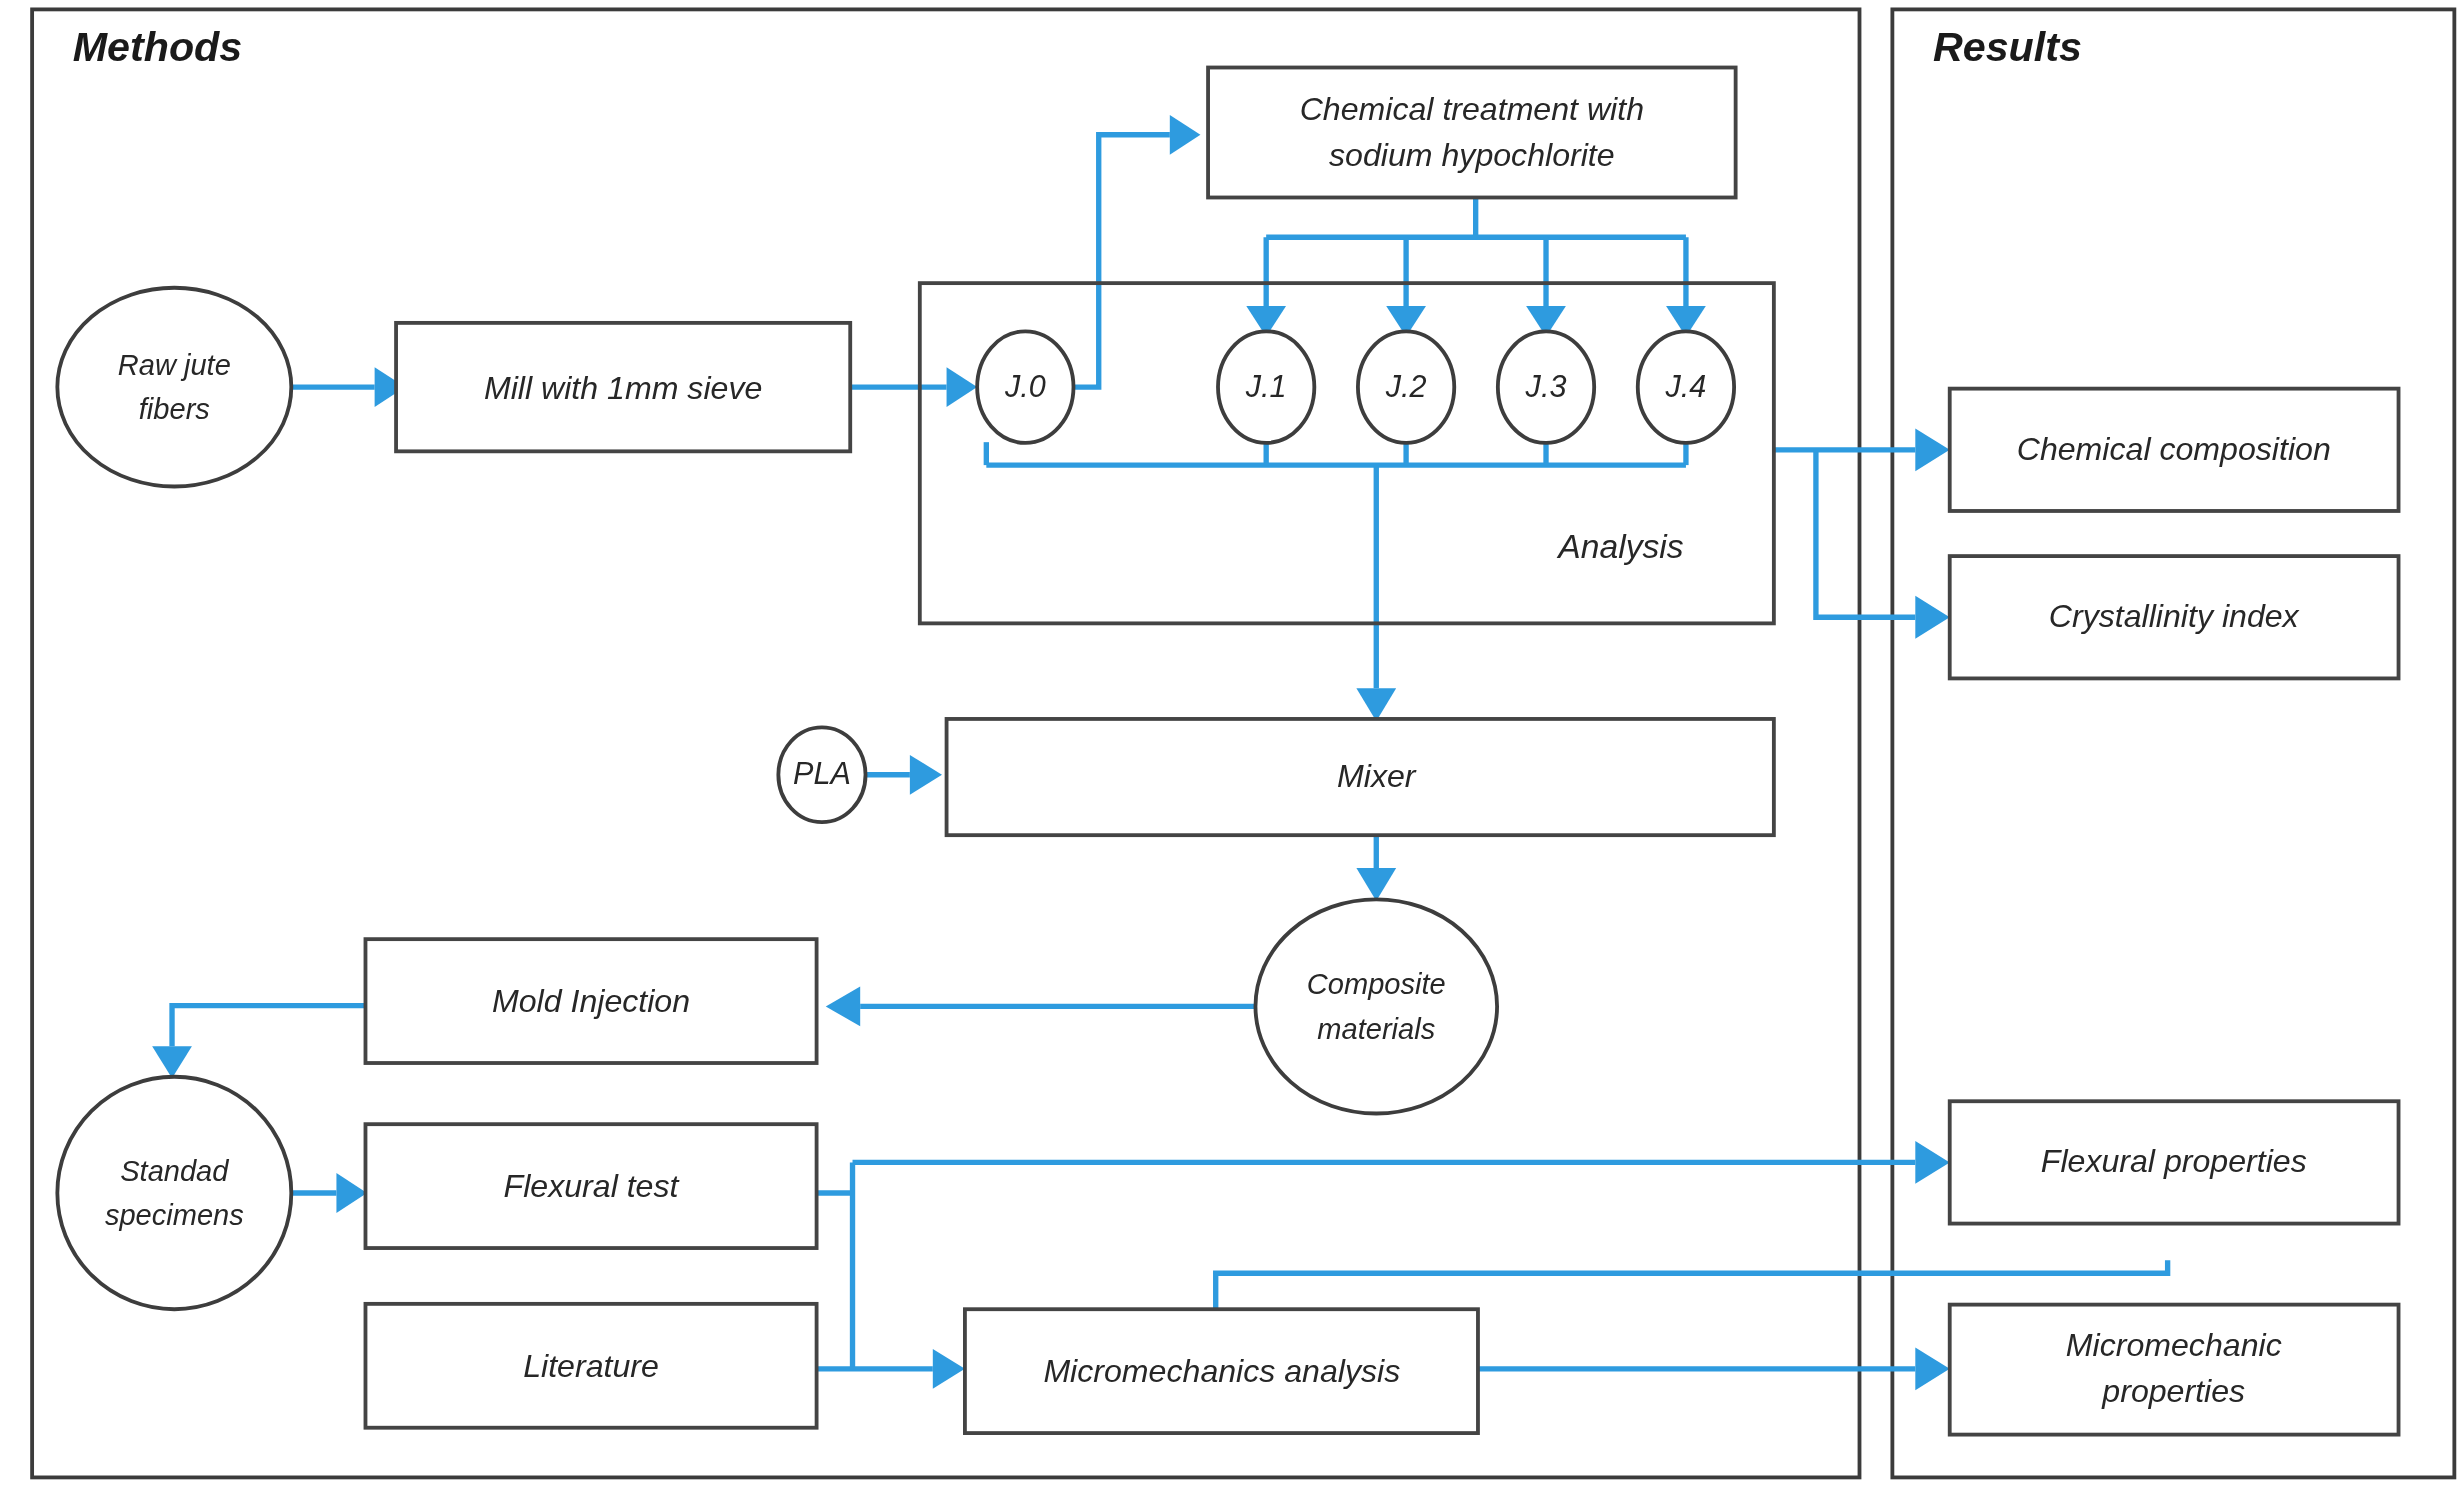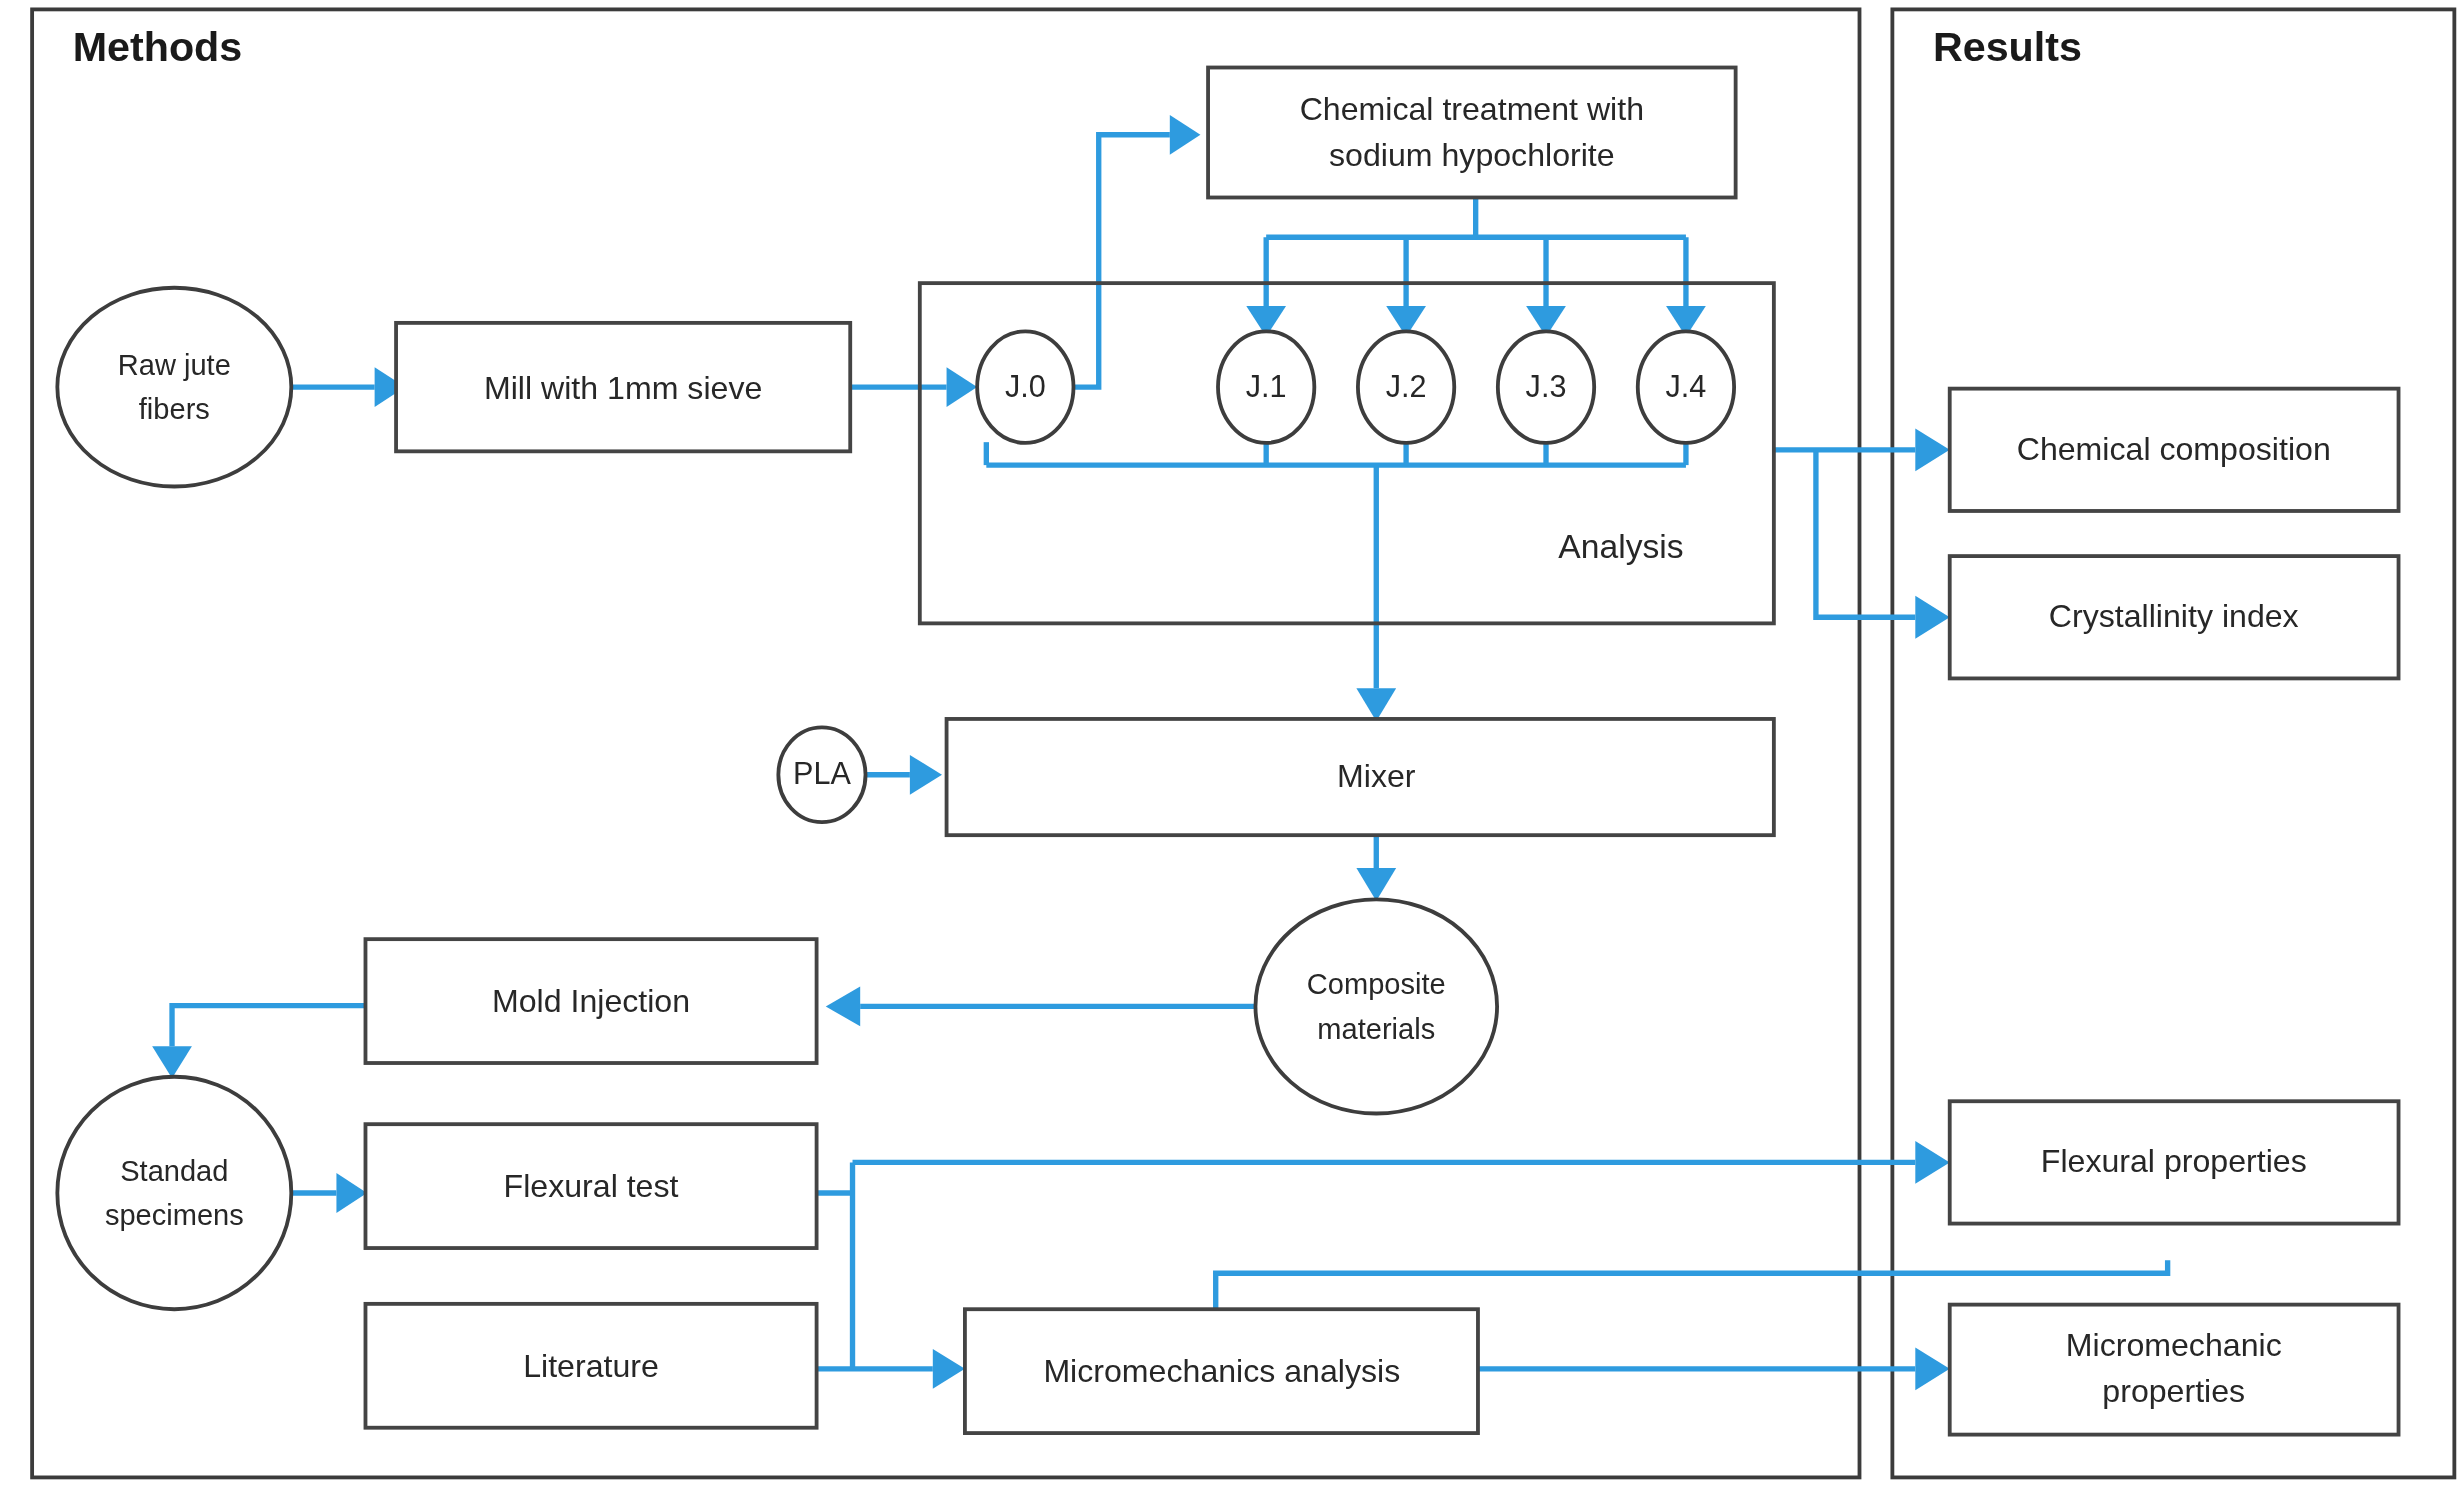--- a/index.html
+++ b/index.html
@@ -10,20 +10,21 @@
   }
   body {
     font-family: "Liberation Sans", sans-serif;
   }
   #stage {
     position: relative;
     width: 2462px;
     height: 1509px;
     background: #ffffff;
     overflow: hidden;
+    font-style: italic;
   }
   svg#diagram {
     position: absolute;
     left: 0;
     top: 0;
     width: 2462px;
     height: 1509px;
   }
   .panel-rect {
     fill: #ffffff;

